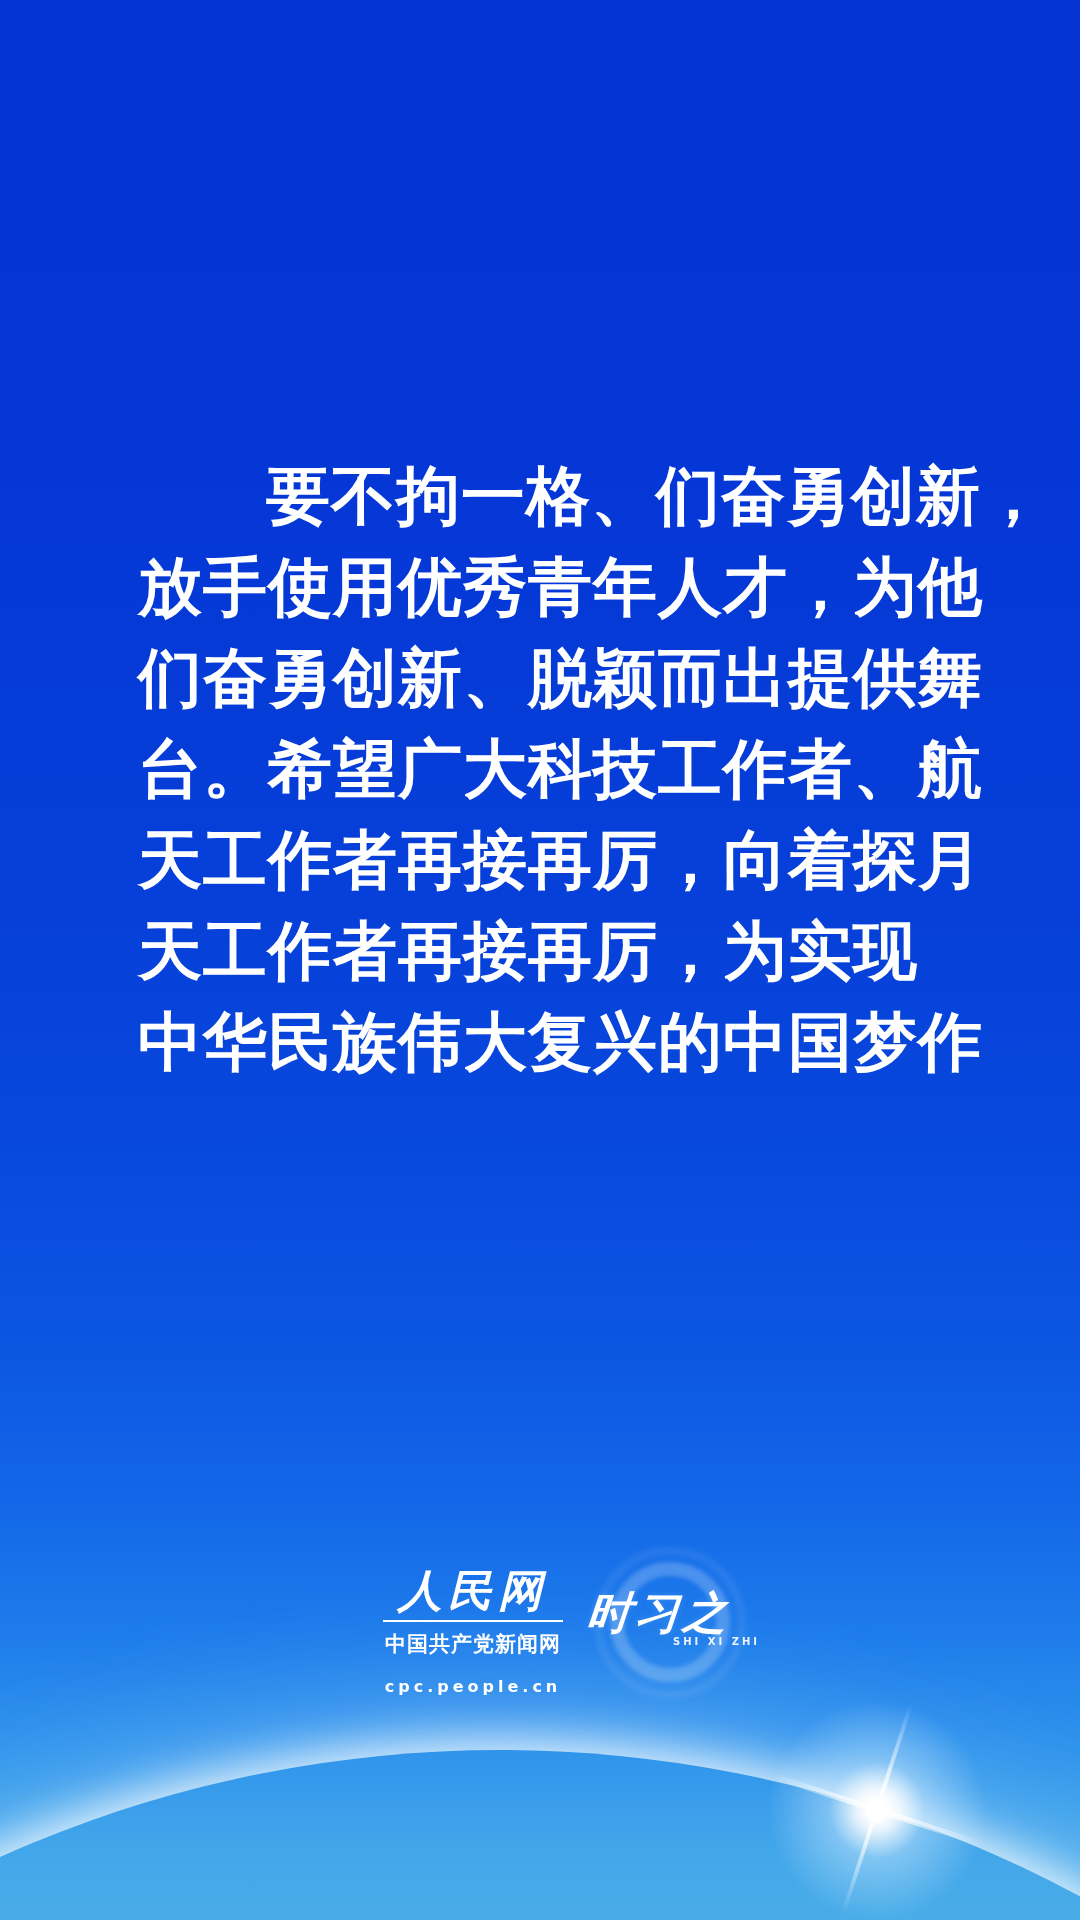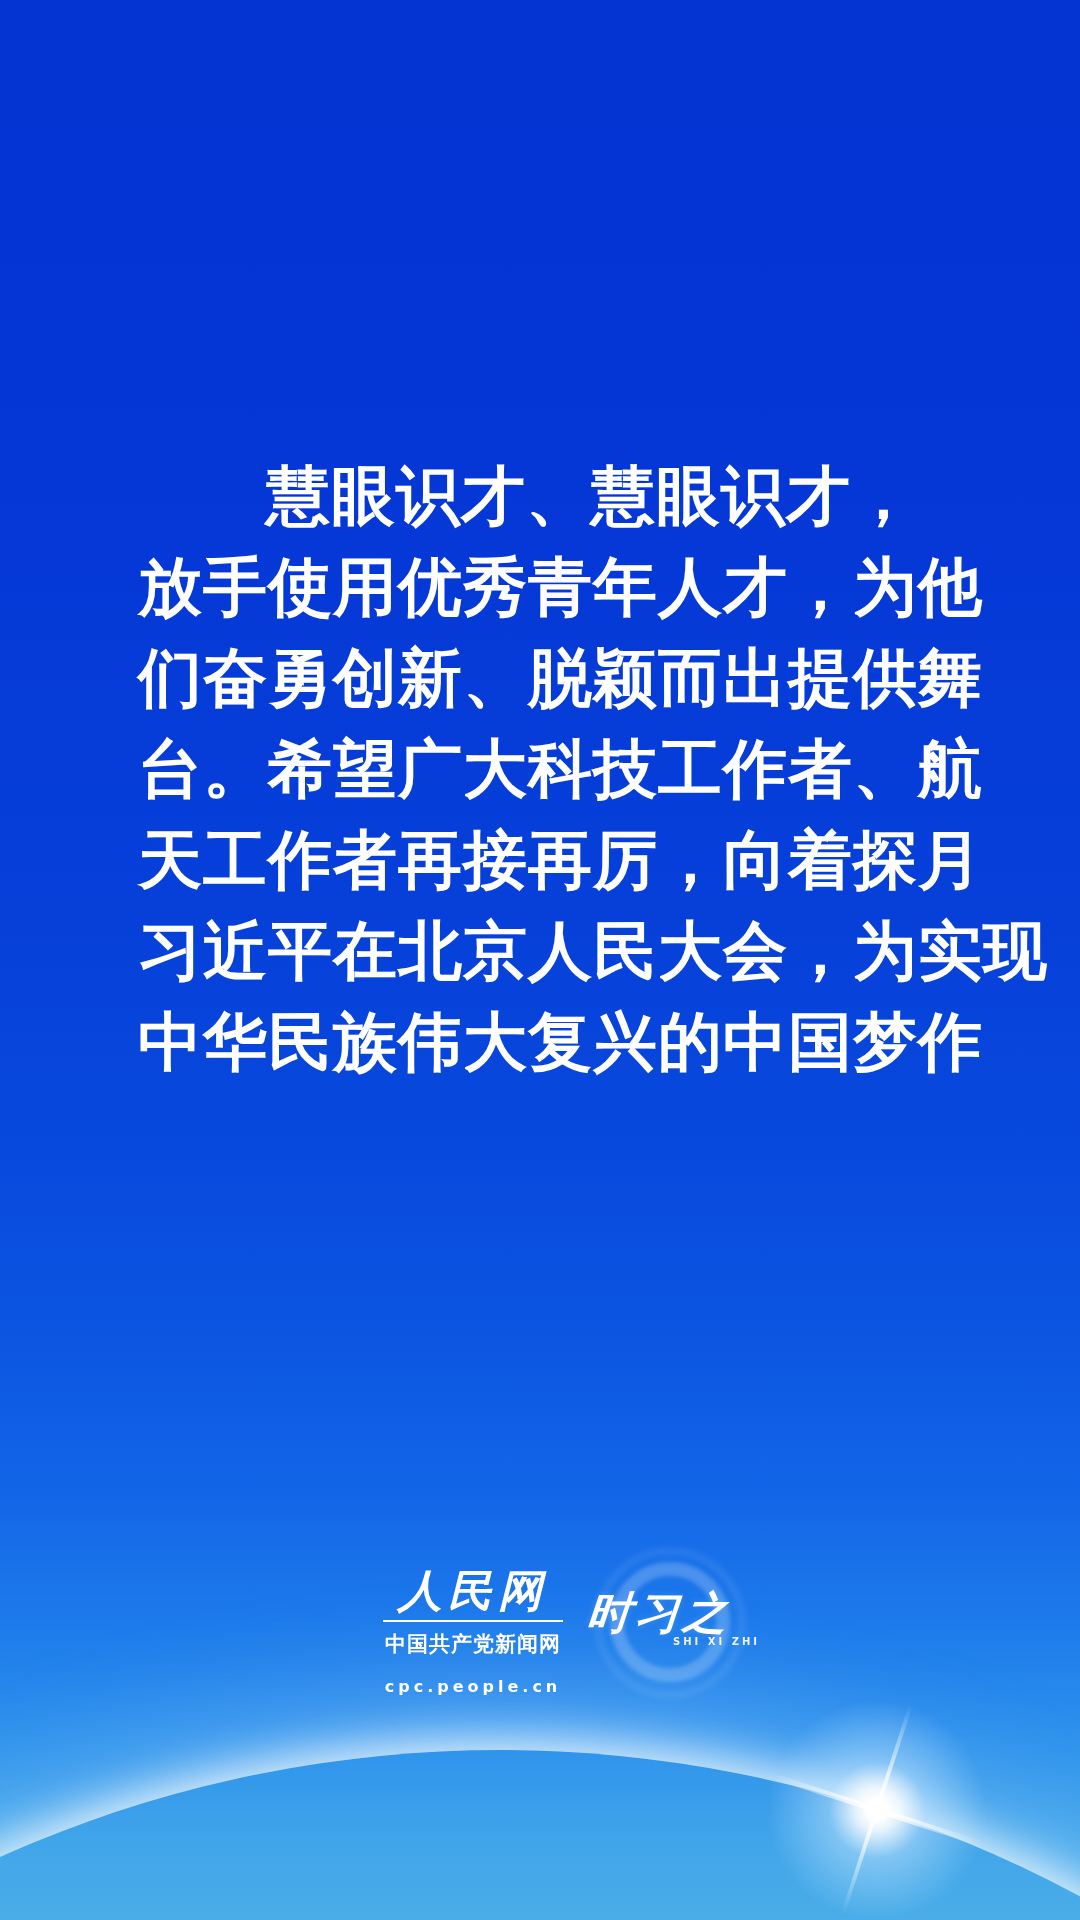--- a/index.html
+++ b/index.html
@@ -173,26 +173,26 @@
   }
   .sun-flare::before { transform: rotate(18deg); }
   .sun-flare::after  { transform: rotate(108deg); height: 4px; }
 </style>
 </head>
 <body>
 
 <div class="canvas">
 
   <div class="quote">
-    <div class="qline indent">慧眼识才、慧眼识才，</div>
+    <div class="qline indent">要不拘一格、们奋勇创新，</div>
     <div class="qline">放手使用优秀青年人才，为他</div>
     <div class="qline">们奋勇创新、脱颖而出提供舞</div>
     <div class="qline">台。希望广大科技工作者、航</div>
     <div class="qline">天工作者再接再厉，向着探月</div>
-    <div class="qline">习近平在北京人民大会，为实现</div>
+    <div class="qline">天工作者再接再厉，为实现</div>
     <div class="qline">中华民族伟大复兴的中国梦作</div>
   </div>
 
 
   <div class="footer">
 
     <div class="people-logo">
       <div class="people-script">人民网</div>
       <div class="people-underline"></div>
       <div class="people-site">中国共产党新闻网</div>

